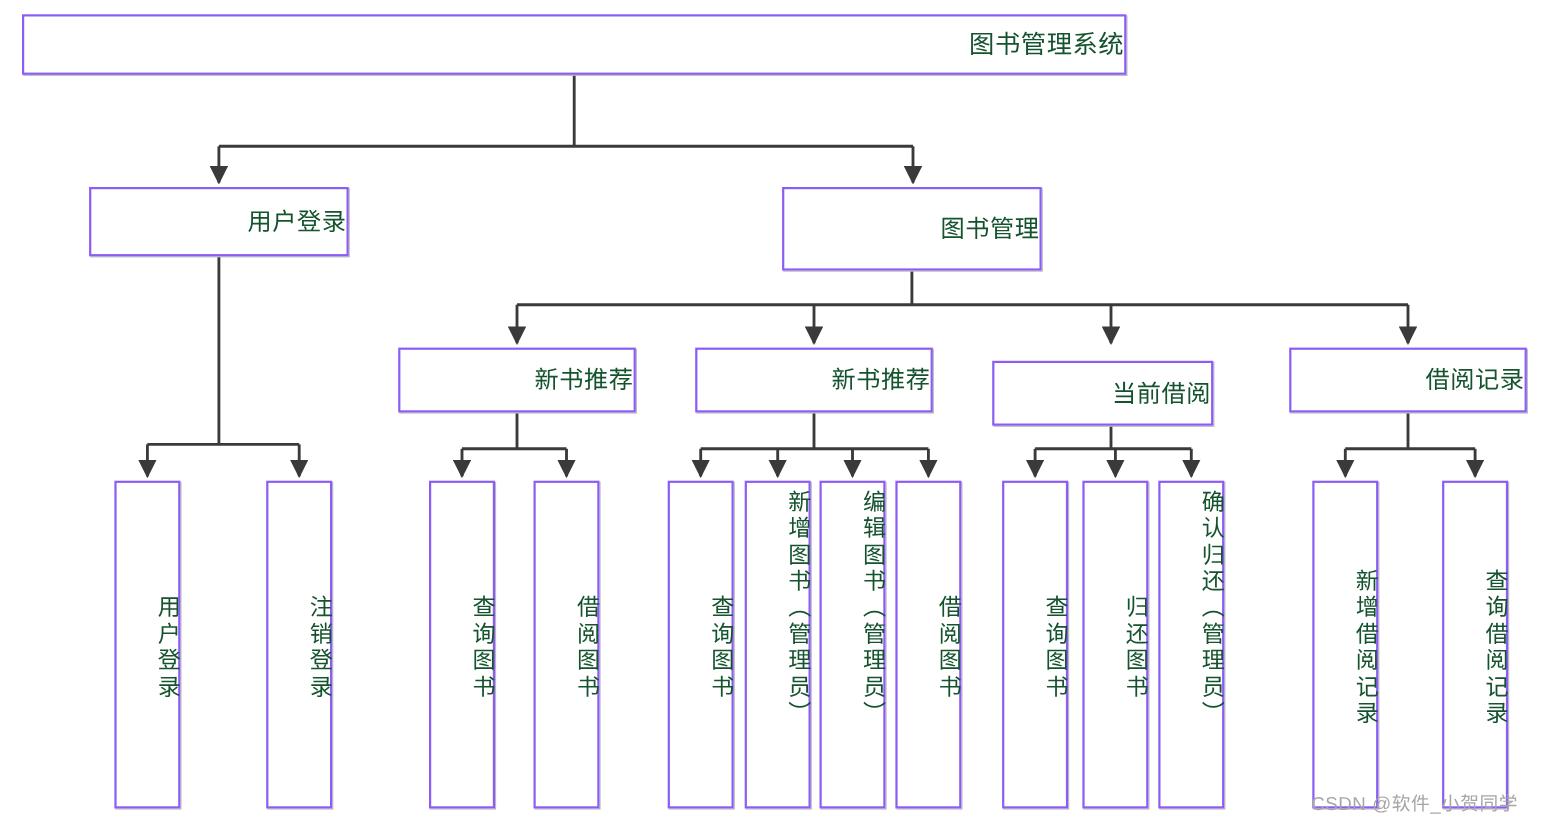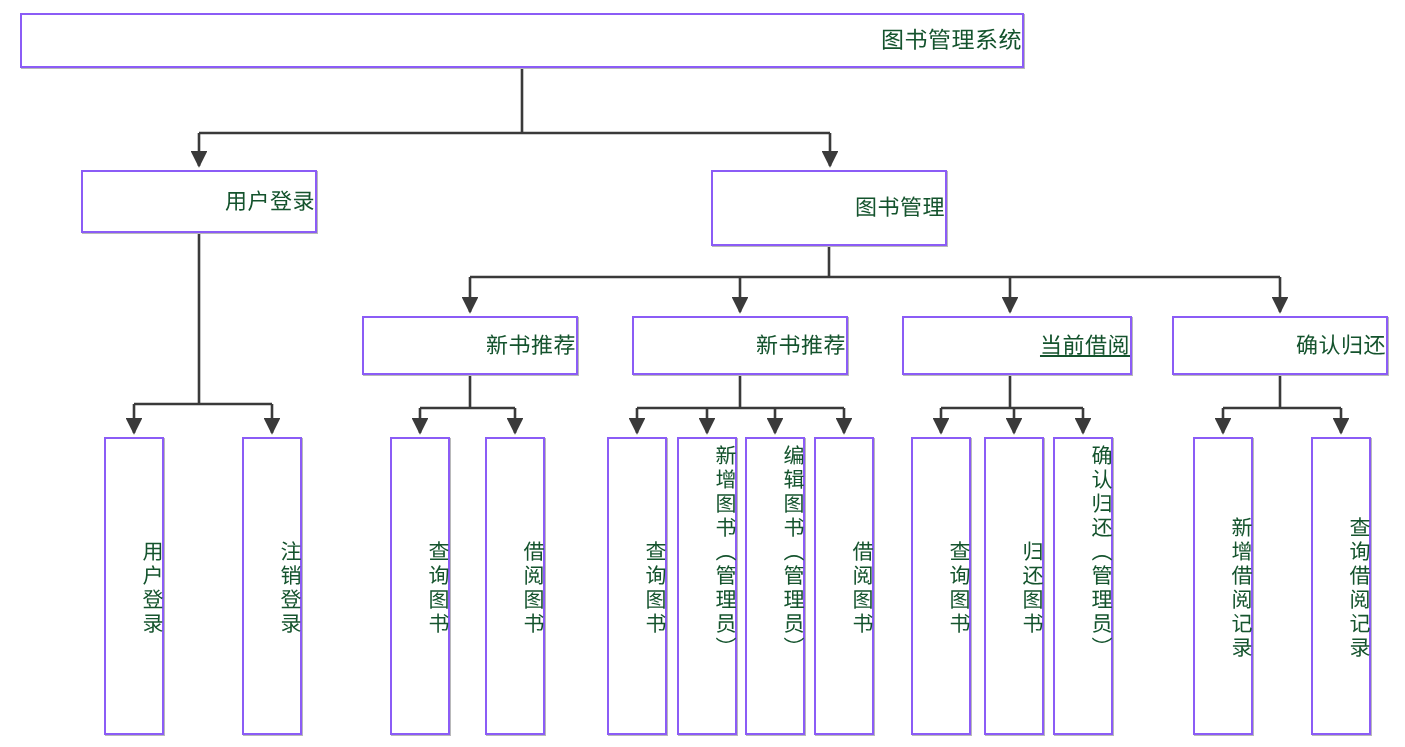--- a/index.html
+++ b/index.html
@@ -142,25 +142,25 @@
   <div class="node horiz" style="left: 711px; top: 170px; width: 236px; height: 76px;">
     <span class="label">图书管理</span>
   </div>
 
   <div class="node horiz" style="left: 362px; top: 316px; width: 216px; height: 59px;">
     <span class="label">新书推荐</span>
   </div>
   <div class="node horiz" style="left: 632px; top: 316px; width: 216px; height: 59px;">
     <span class="label">新书推荐</span>
   </div>
-  <div class="node horiz" style="left: 902px; top: 316px; width: 230px; height: 59px; text-decoration: underline;">
+  <div class="node horiz" style="left: 902px; top: 328px; width: 201px; height: 59px;">
     <span class="label">当前借阅</span>
   </div>
   <div class="node horiz" style="left: 1172px; top: 316px; width: 216px; height: 59px;">
-    <span class="label">确认归还</span>
+    <span class="label">借阅记录</span>
   </div>
 
   <div class="node vert mid" style="left: 104px; top: 437px; width: 60px; height: 298px;">
     <span class="label">用户登录</span>
   </div>
   <div class="node vert mid" style="left: 242px; top: 437px; width: 60px; height: 298px;">
     <span class="label">注销登录</span>
   </div>
   <div class="node vert mid" style="left: 390px; top: 437px; width: 60px; height: 298px;">
     <span class="label">查询图书</span>
@@ -189,13 +189,14 @@
   <div class="node vert" style="left: 1053px; top: 437px; width: 60px; height: 298px;">
     <span class="label">确认归还（管理员）</span>
   </div>
   <div class="node vert mid" style="left: 1193px; top: 437px; width: 60px; height: 298px;">
     <span class="label">新增借阅记录</span>
   </div>
   <div class="node vert mid" style="left: 1311px; top: 437px; width: 60px; height: 298px;">
     <span class="label">查询借阅记录</span>
   </div>
 
+  <div class="watermark" style="left: 1192px; top: 716px;">CSDN @软件_小贺同学</div>
 </div>
 
 </body></html>

